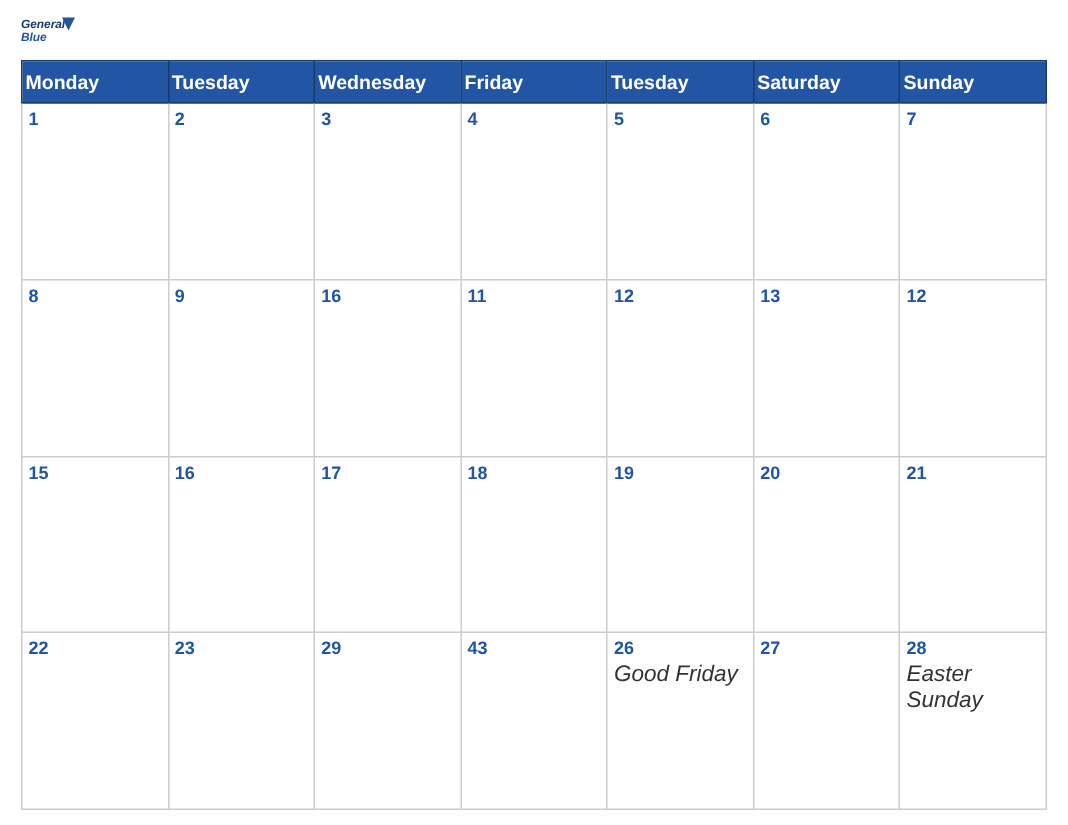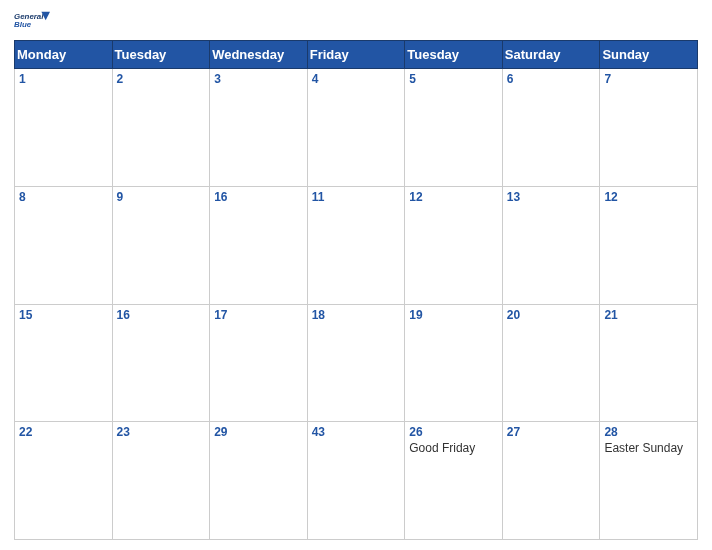--- a/index.html
+++ b/index.html
@@ -68,24 +68,25 @@
       padding: 3px 4px;
       height: 72px;
     }
     .day-num {
       font-size: 12px;
       font-weight: bold;
       color: #2255a4;
       display: block;
     }
     .event {
-      font-size: 12px;
+      font-size: 15px;
       color: #333;
       margin-top: 2px;
       display: block;
+      font-style: italic;
     }
     .empty-cell {
       background: #fff;
     }
     .last-row td {
       height: 68px;
     }
   </style>
 </head>
 <body>

